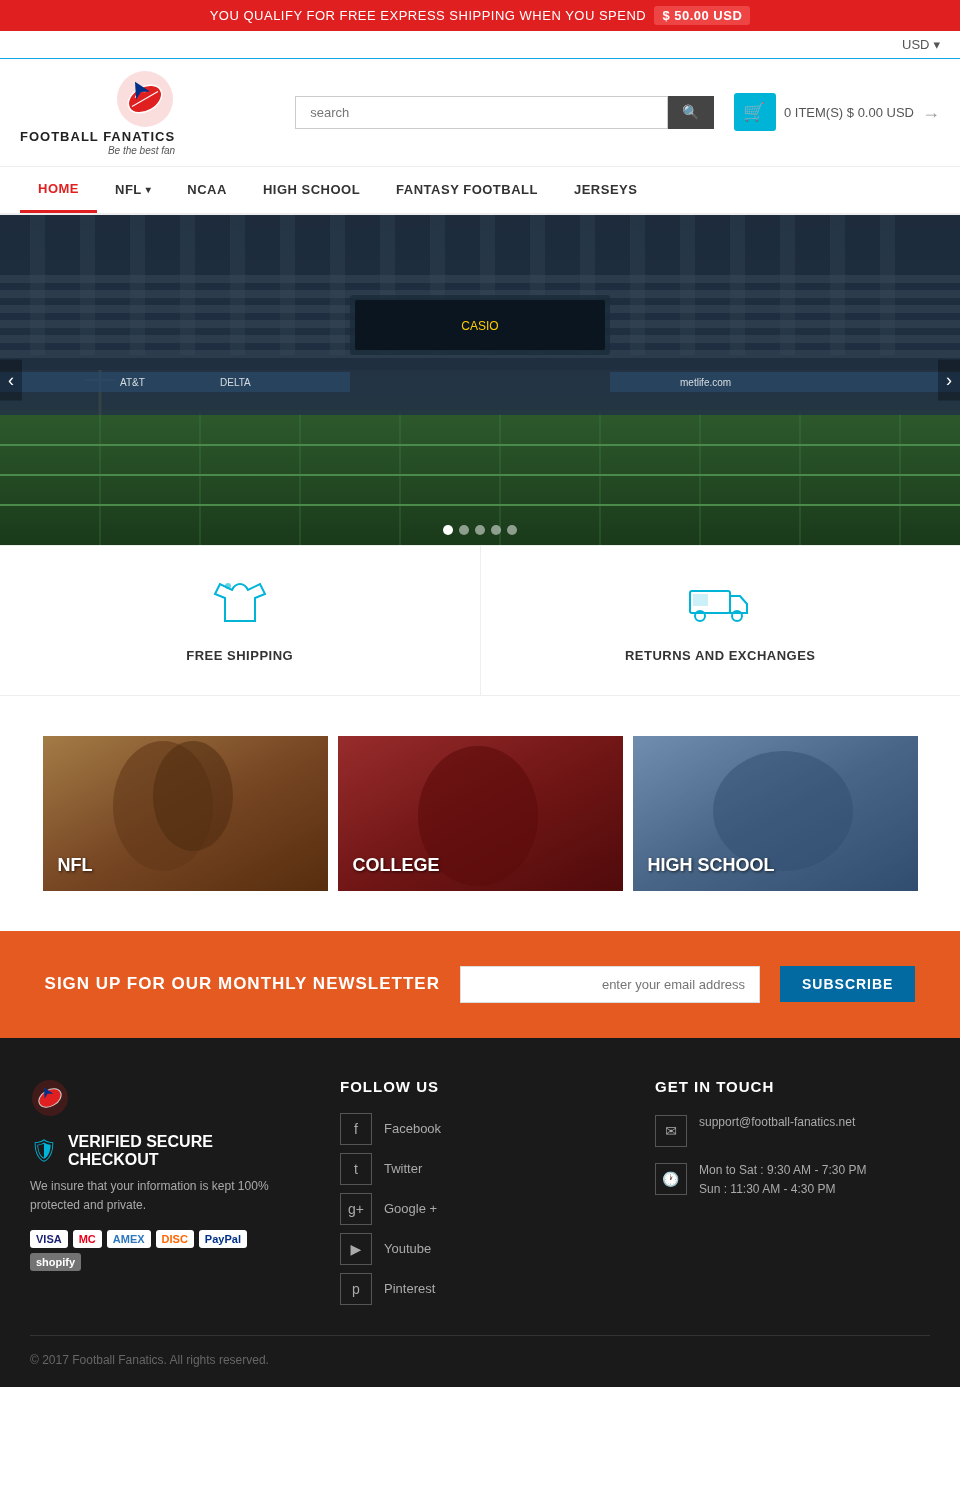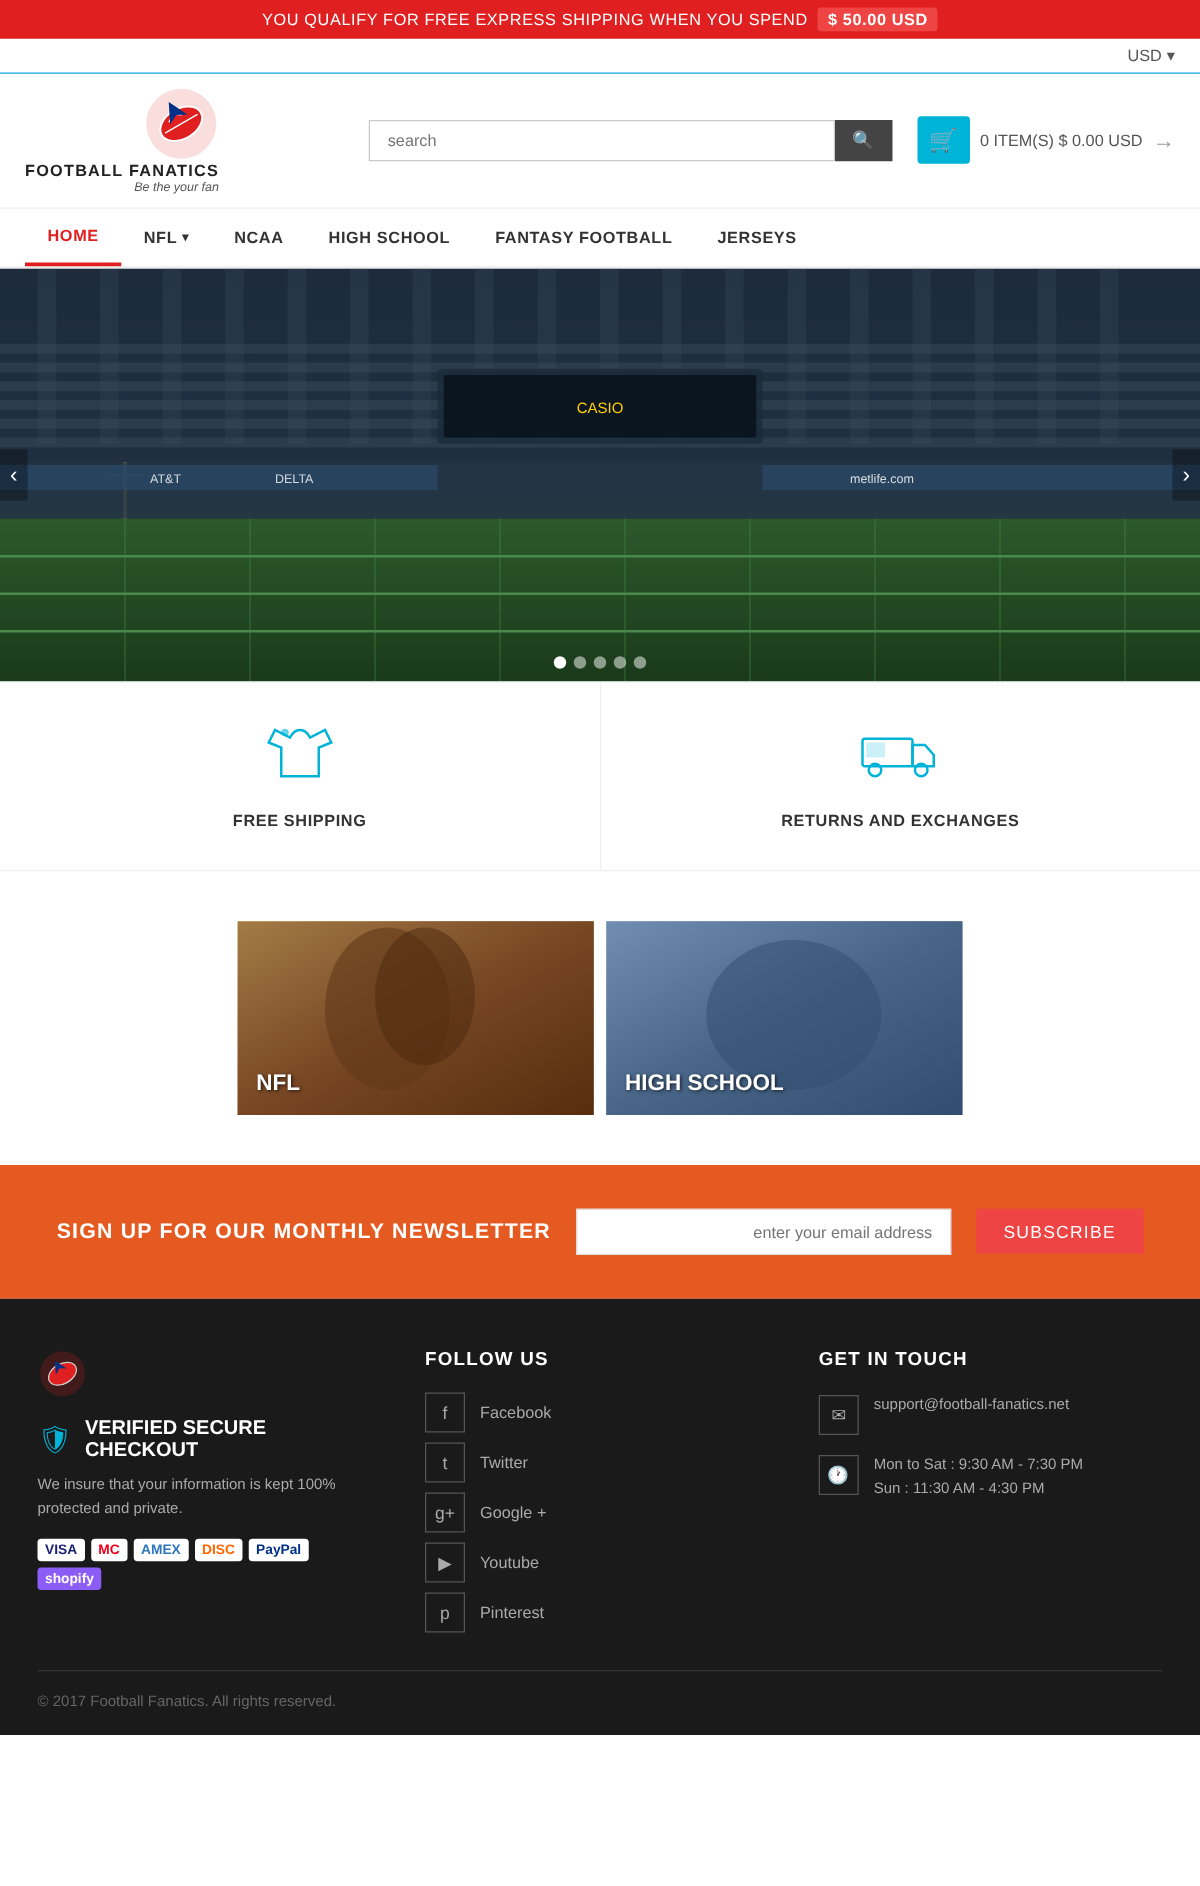--- a/index.html
+++ b/index.html
@@ -256,26 +256,26 @@
     .newsletter-input {
       width: 300px;
       padding: 10px 14px;
       border: 1px solid #ddd;
       outline: none;
       font-size: 13px;
       color: #aaa;
       text-align: right;
     }
     .newsletter-btn {
-      background: #ef4444;
+      background: #0369a1;
       color: #fff;
       border: none;
       padding: 10px 22px;
       font-size: 14px;
-      font-weight: normal;
+      font-weight: bold;
       cursor: pointer;
       text-transform: uppercase;
       letter-spacing: 1px;
     }
 
     
     .footer {
       background: #1a1a1a;
       padding: 40px 30px 20px;
     }
@@ -332,21 +332,21 @@
       padding: 3px 6px;
       font-size: 11px;
       font-weight: bold;
       color: #333;
     }
     .payment-icon.visa { color: #1a1f71; }
     .payment-icon.mc { color: #eb001b; }
     .payment-icon.amex { color: #2e77bc; }
     .payment-icon.discover { color: #ff6600; }
     .payment-icon.paypal { color: #003087; }
-    .payment-icon.shopify { background: #8b5cf6; color: #fff; }
+    .payment-icon.shopify { background: #737373; color: #fff; }
 
     .footer-heading {
       color: #fff;
       font-size: 15px;
       font-weight: bold;
       text-transform: uppercase;
       letter-spacing: 1px;
       margin-bottom: 18px;
     }
     .social-list {
@@ -440,21 +440,21 @@
   <div class="logo-area">
     <svg class="logo-icon" viewBox="0 0 60 60">
       <circle cx="30" cy="30" r="28" fill="#e02020" opacity="0.15"></circle>
       <ellipse cx="30" cy="30" rx="18" ry="12" fill="#e02020" transform="rotate(-30 30 30)"></ellipse>
       <ellipse cx="30" cy="30" rx="18" ry="12" fill="none" stroke="#fff" stroke-width="1.5" transform="rotate(-30 30 30)"></ellipse>
       <line x1="15" y1="30" x2="45" y2="30" stroke="#fff" stroke-width="1" transform="rotate(-30 30 30)"></line>
       <path d="M22 24 L28 20 L34 24" fill="none" stroke="#fff" stroke-width="1" transform="rotate(-30 30 30)"></path>
       <polygon points="30,10 38,26 30,22 22,26" fill="#003087" transform="rotate(-30 30 30)"></polygon>
     </svg>
     <div class="logo-text">FOOTBALL FANATICS</div>
-    <div class="logo-sub">Be the your fan</div>
+    <div class="logo-sub">Be the best fan</div>
   </div>
 
   <div class="search-area">
     <input type="text" class="search-input-field" placeholder="search" style="">
     <button class="search-btn">🔍</button>
   </div>
 
   <div class="cart-area">
     <div class="cart-icon-box">🛒</div>
     <div class="cart-info">
@@ -607,20 +607,35 @@
           <stop offset="100%" stop-color="#5a3010"></stop>
         </linearGradient>
       </defs>
       <rect width="285" height="155" fill="url(#nflGrad)"></rect>
       <ellipse cx="120" cy="70" rx="50" ry="65" fill="#6a4020" opacity="0.6"></ellipse>
       <ellipse cx="150" cy="60" rx="40" ry="55" fill="#4a2a10" opacity="0.5"></ellipse>
 
       <rect x="0" y="0" width="285" height="155" fill="rgba(80,40,10,0.3)"></rect>
     </svg>
     <div class="cat-label">NFL</div>
+  </div>
+  <div class="cat-item cat-college">
+    <svg width="285" height="155" viewBox="0 0 285 155" style="position:absolute;top:0;left:0;">
+      <defs>
+        <linearGradient id="collegeGrad" x1="0" y1="0" x2="1" y2="1">
+          <stop offset="0%" stop-color="#c04040"></stop>
+          <stop offset="50%" stop-color="#8a2020"></stop>
+          <stop offset="100%" stop-color="#5a1010"></stop>
+        </linearGradient>
+      </defs>
+      <rect width="285" height="155" fill="url(#collegeGrad)"></rect>
+      <ellipse cx="140" cy="80" rx="60" ry="70" fill="#6a1010" opacity="0.6"></ellipse>
+      <rect x="0" y="0" width="285" height="155" fill="rgba(60,0,0,0.3)"></rect>
+    </svg>
+    <div class="cat-label">COLLEGE</div>
   </div>
   <div class="cat-item cat-highschool">
     <svg width="285" height="155" viewBox="0 0 285 155" style="position:absolute;top:0;left:0;">
       <defs>
         <linearGradient id="hsGrad" x1="0" y1="0" x2="1" y2="1">
           <stop offset="0%" stop-color="#90b0d0"></stop>
           <stop offset="50%" stop-color="#5a7a9a"></stop>
           <stop offset="100%" stop-color="#3a5a7a"></stop>
         </linearGradient>
       </defs>

